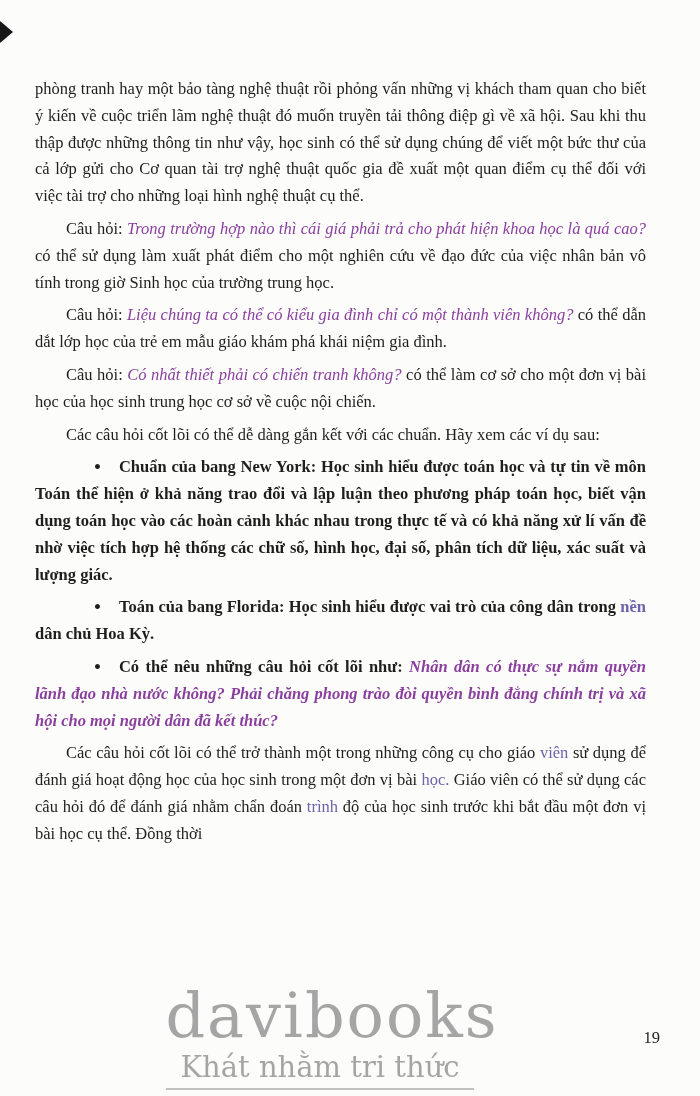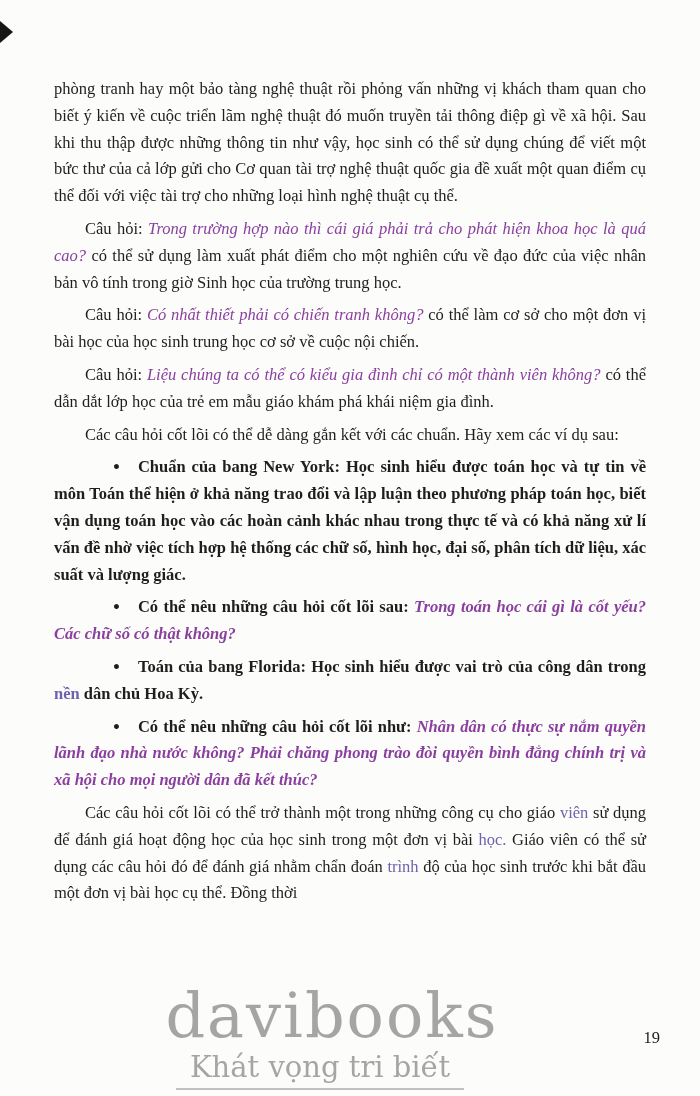--- a/index.html
+++ b/index.html
@@ -8,21 +8,21 @@
     width: 700px;
     height: 1096px;
     position: relative;
     overflow: hidden;
     background: #fcfcfa;
     font-family: "Liberation Serif", serif;
   }
   .page {
     position: absolute;
     inset: 0;
-    padding: 76px 54px 0 54px;
+    padding: 76px 54px 0 35px;
     color: #1e1e1e;
     font-size: 16.5px;
     line-height: 26.8px;
     text-align: justify;
   }
   .para {
     text-indent: 31px;
     margin-bottom: 6px;
   }
   .para.first { text-indent: 0; }
@@ -92,29 +92,28 @@
 </style>
 </head>
 <body>
 
 <div class="corner-artifact"></div>
 
 <div class="page">
   <div>
       <p class="para first"><span>phòng tranh hay một bảo tàng nghệ thuật rồi phỏng vấn những vị khách tham quan cho biết ý kiến về cuộc triển lãm nghệ thuật đó muốn truyền tải thông điệp gì về xã hội. Sau khi thu thập được những thông tin như vậy, học sinh có thể sử dụng chúng để viết một bức thư của cả lớp gửi cho Cơ quan tài trợ nghệ thuật quốc gia đề xuất một quan điểm cụ thể đối với việc tài trợ cho những loại hình nghệ thuật cụ thể.</span></p>
       <p class="para"><span>Câu hỏi: </span><span class="q">Trong trường hợp nào thì cái giá phải trả cho phát hiện khoa học là quá cao?</span><span> có thể sử dụng làm xuất phát điểm cho một nghiên cứu về đạo đức của việc nhân bản vô tính trong giờ Sinh học của trường trung học.</span></p>
+      <p class="para"><span>Câu hỏi: </span><span class="q">Liệu chúng ta có thể có kiểu gia đình chỉ có một thành viên không?</span><span> có thể dẫn dắt lớp học của trẻ em mẫu giáo khám phá khái niệm gia đình.</span></p>
       <p class="para"><span>Câu hỏi: </span><span class="q">Có nhất thiết phải có chiến tranh không?</span><span> có thể làm cơ sở cho một đơn vị bài học của học sinh trung học cơ sở về cuộc nội chiến.</span></p>
-      <p class="para"><span>Câu hỏi: </span><span class="q">Liệu chúng ta có thể có kiểu gia đình chỉ có một thành viên không?</span><span> có thể dẫn dắt lớp học của trẻ em mẫu giáo khám phá khái niệm gia đình.</span></p>
       <p class="para"><span>Các câu hỏi cốt lõi có thể dễ dàng gắn kết với các chuẩn. Hãy xem các ví dụ sau:</span></p>
       <p class="para bullet"><span class="bullet-glyph">•</span><span>Chuẩn của bang New York: Học sinh hiểu được toán học và tự tin về môn Toán thể hiện ở khả năng trao đổi và lập luận theo phương pháp toán học, biết vận dụng toán học vào các hoàn cảnh khác nhau trong thực tế và có khả năng xử lí vấn đề nhờ việc tích hợp hệ thống các chữ số, hình học, đại số, phân tích dữ liệu, xác suất và lượng giác.</span></p>
-      <p class="para bullet"><span class="bullet-glyph">•</span><span>Có thể nêu những câu hỏi cốt lõi sau: </span><span class="q">Trong toán học cái gì là cốt yếu? Các chữ số có thật không?</span></p>
       <p class="para bullet"><span class="bullet-glyph">•</span><span>Toán của bang Florida: Học sinh hiểu được vai trò của công dân trong </span><span class="tint">nền</span><span> dân chủ Hoa Kỳ.</span></p>
       <p class="para bullet"><span class="bullet-glyph">•</span><span>Có thể nêu những câu hỏi cốt lõi như: </span><span class="q">Nhân dân có thực sự nắm quyền lãnh đạo nhà nước không? Phải chăng phong trào đòi quyền bình đẳng chính trị và xã hội cho mọi người dân đã kết thúc?</span></p>
       <p class="para"><span>Các câu hỏi cốt lõi có thể trở thành một trong những công cụ cho giáo </span><span class="tint">viên</span><span> sử dụng để đánh giá hoạt động học của học sinh trong một đơn vị bài </span><span class="tint">học.</span><span> Giáo viên có thể sử dụng các câu hỏi đó để đánh giá nhằm chẩn đoán </span><span class="tint">trình</span><span> độ của học sinh trước khi bắt đầu một đơn vị bài học cụ thể. Đồng thời</span></p>
     </div>
 </div>
 
 <div class="watermark">
   <div class="wm-title">davibooks</div>
-  <div class="wm-sub">Khát vọng tri biết</div>
+  <div class="wm-sub">Khát nhằm tri thức</div>
 </div>
 
 <div class="page-number">19</div>
 
 </body></html>

